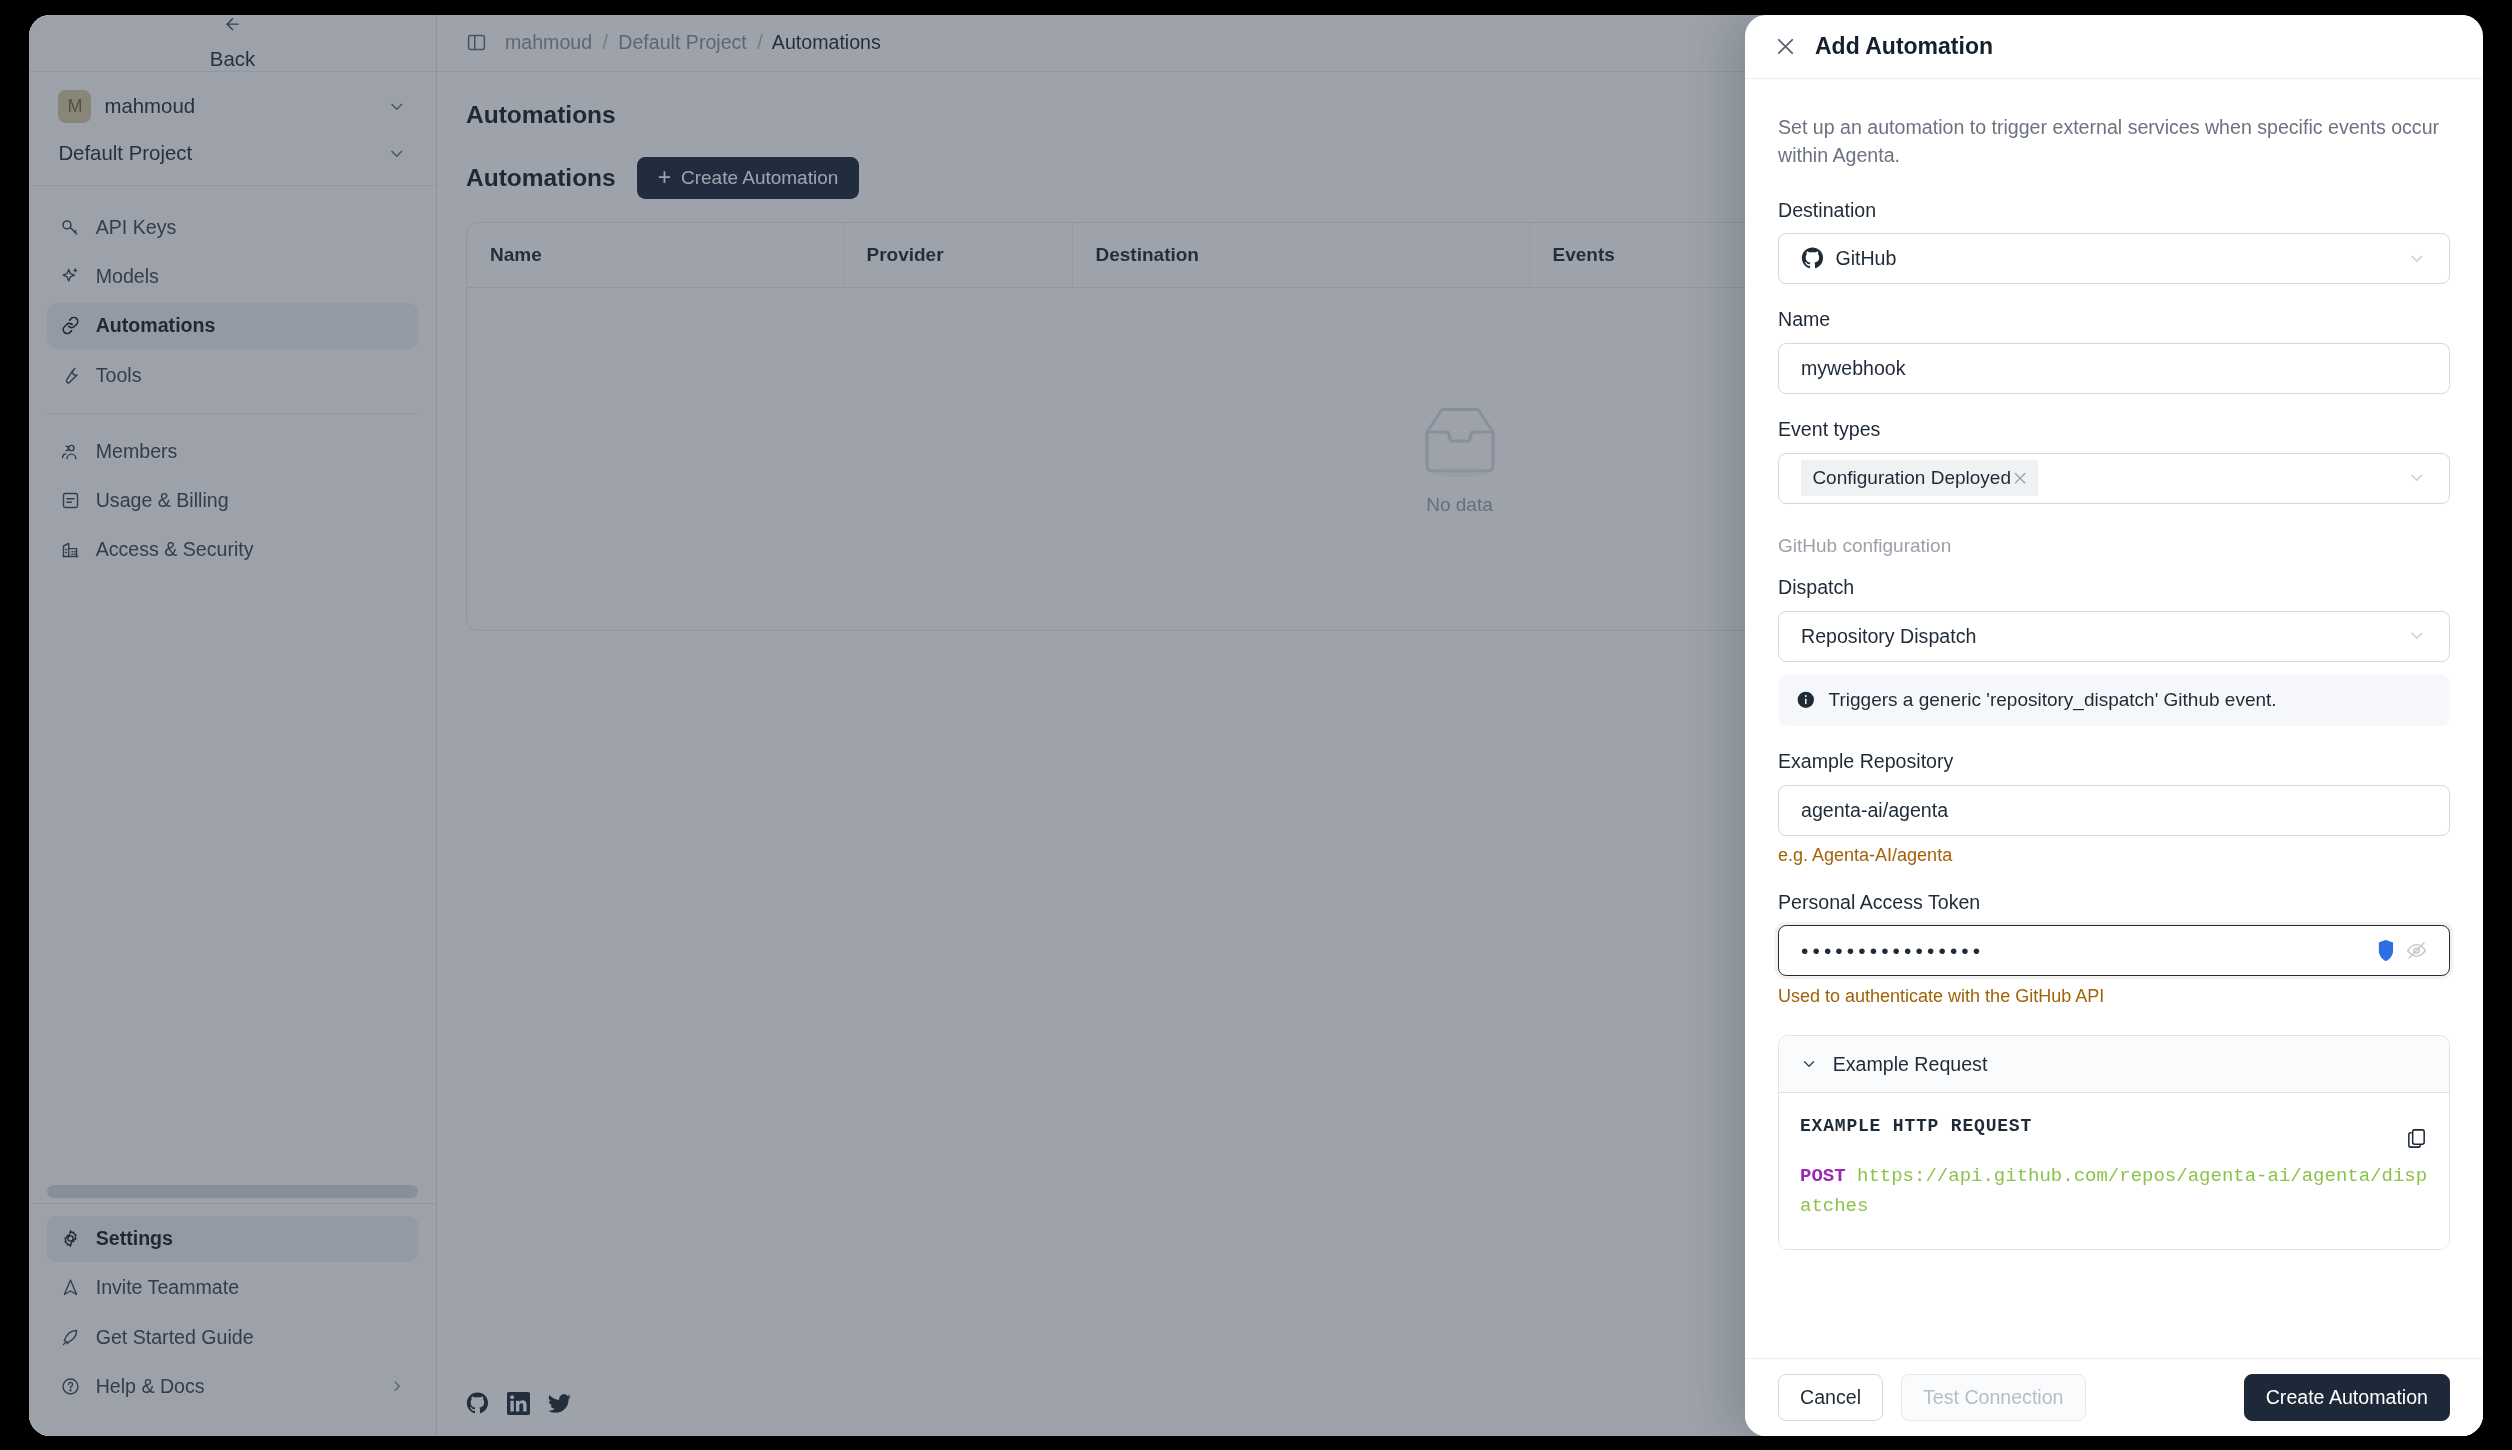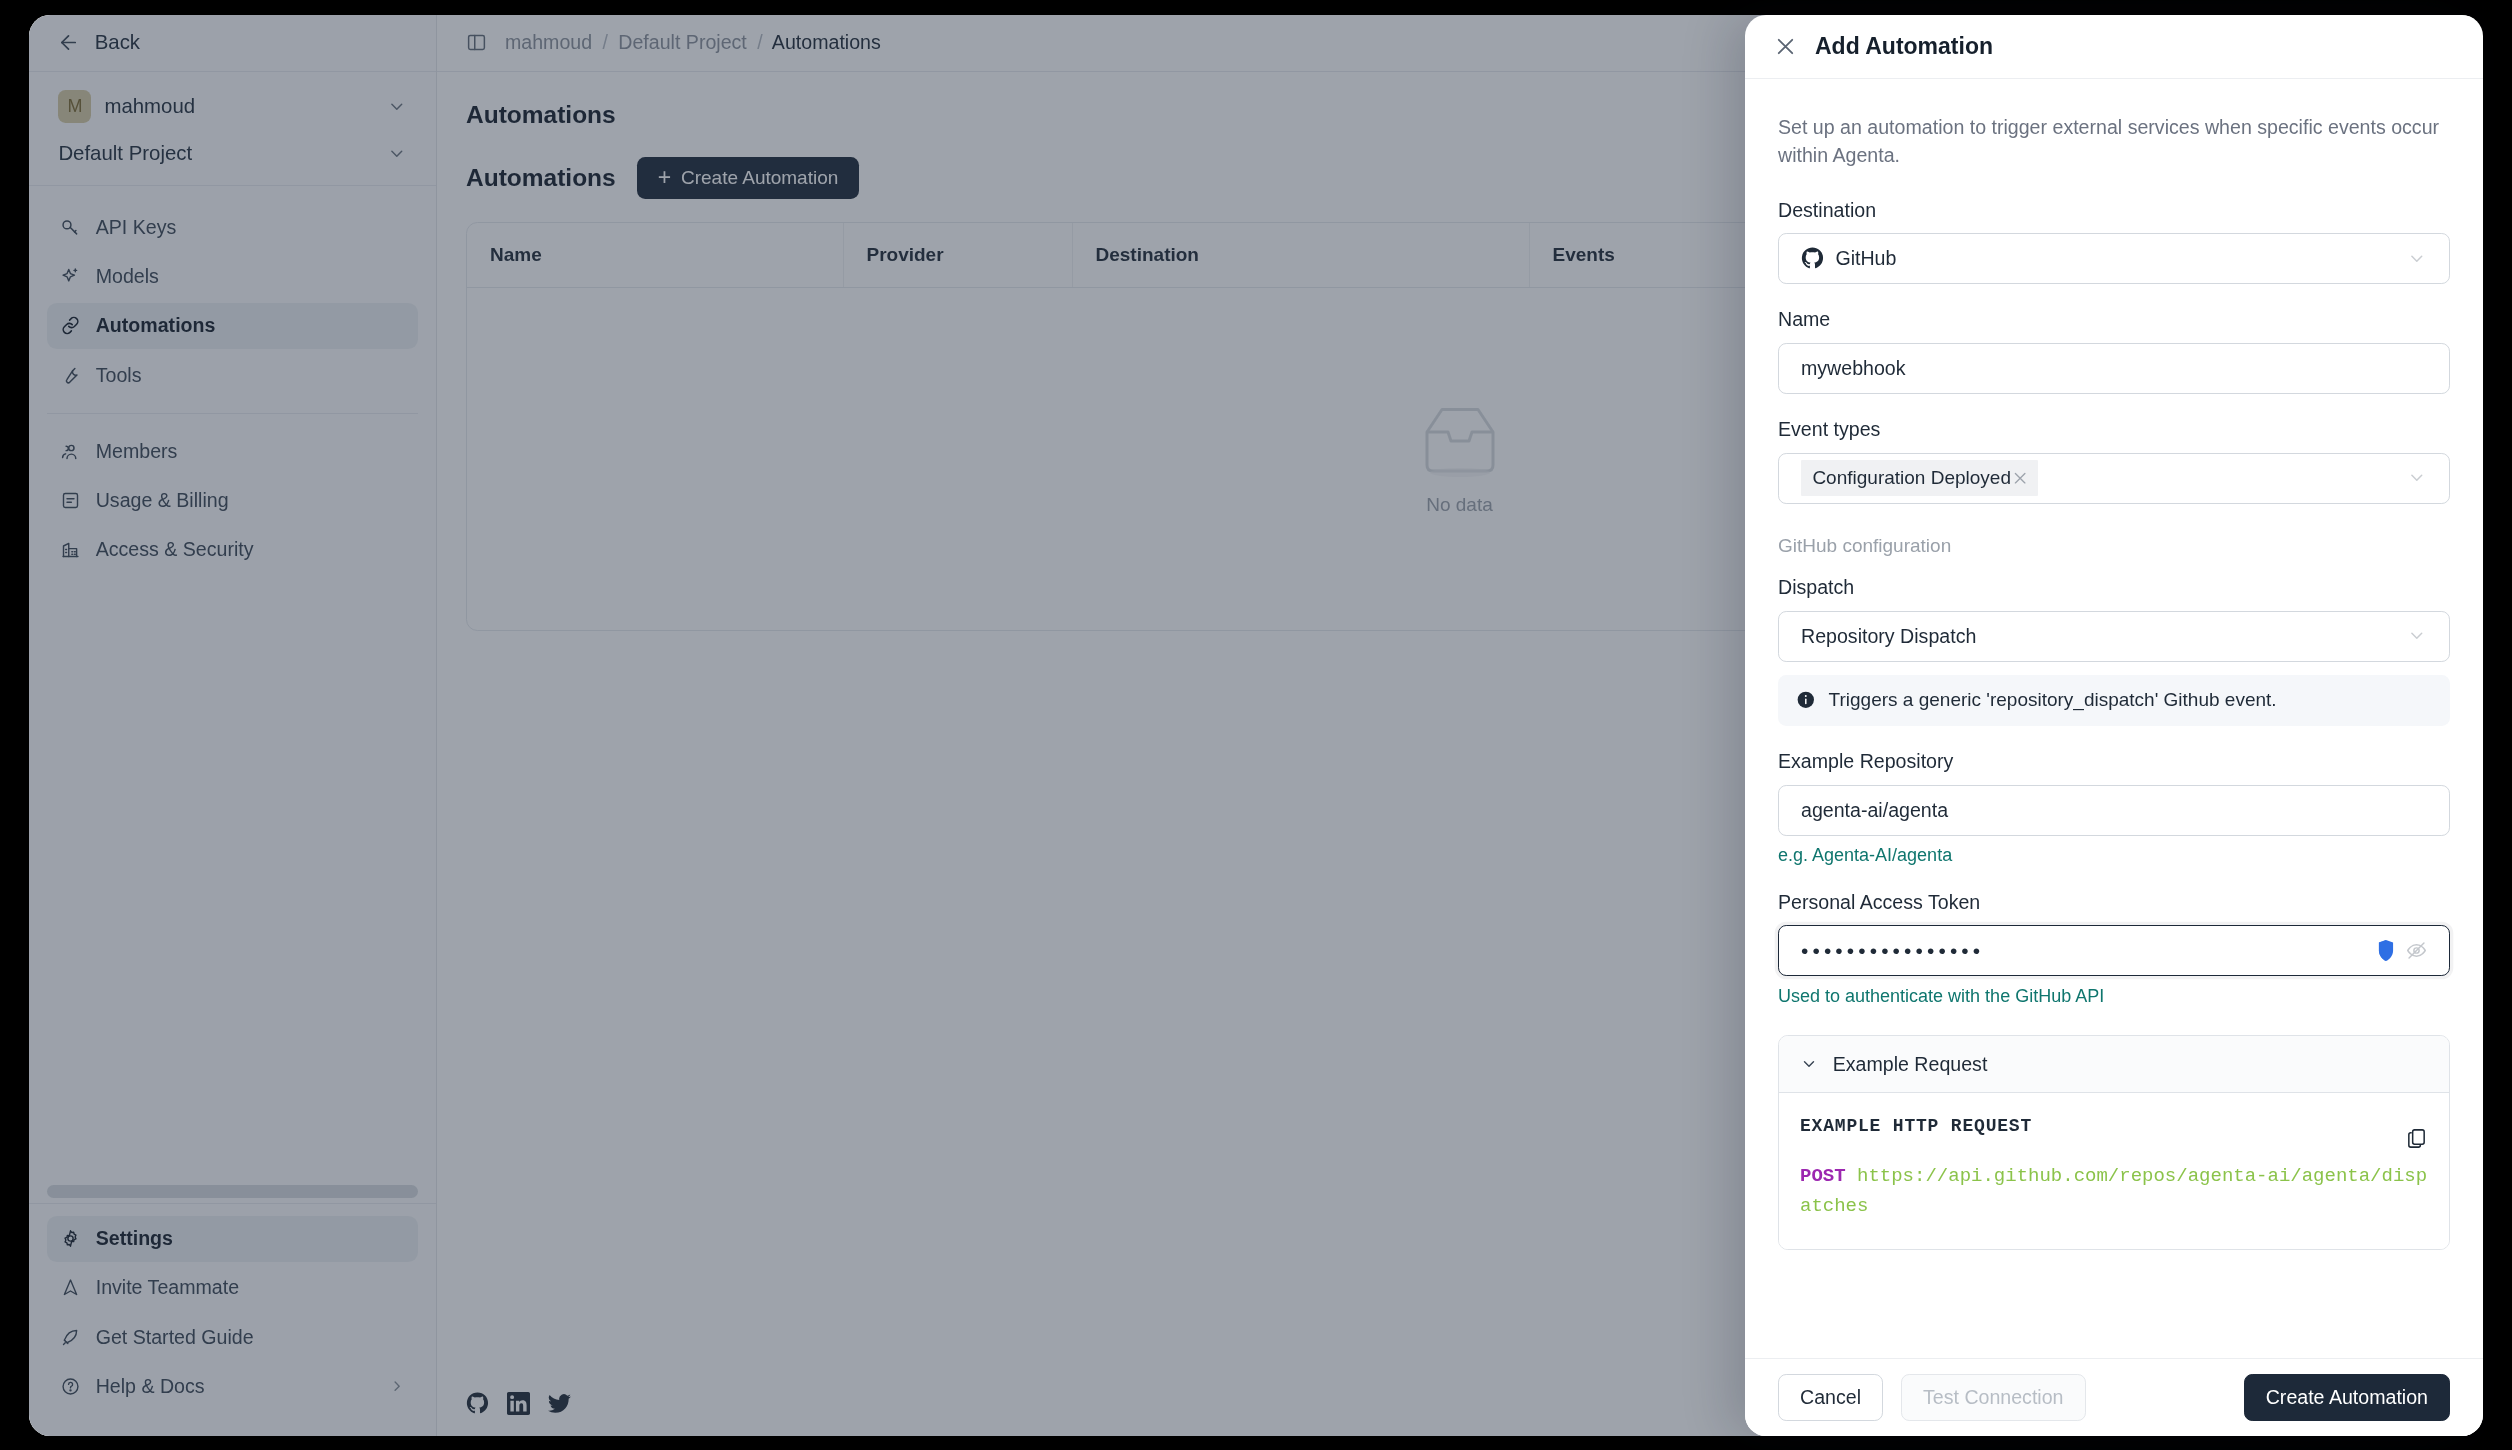--- a/index.html
+++ b/index.html
@@ -26,21 +26,21 @@
   .sidebar {
     position: absolute; left: 0; top: 0;
     width: 408px; height: 100%;
     background: #fbfcfd;
     border-right: 0.8px solid #e3e6ea;
     display: flex; flex-direction: column;
   }
   .sb-back {
     height: 57px; display: flex; align-items: center; gap: 14.7px;
     padding: 0 28px; border-bottom: 0.8px solid #e8eaee;
-    color: #24303f; font-size: 20.4px; cursor: pointer;
+    color: #24303f; font-size: 20.4px; cursor: pointer; flex-direction: column;
   }
   .sb-back .ic { width: 23px; height: 23px; display:block; }
   .sb-org-block { padding: 11.4px 18px 8.2px 18px; border-bottom: 0.8px solid #e8eaee; }
   .sb-row {
     display: flex; align-items: center; gap: 13px;
     height: 47px; padding: 0 11.4px; border-radius: 9.8px; cursor: pointer;
     color: #24303f; font-size: 20.4px;
   }
   .avatar {
     width: 33px; height: 33px; border-radius: 7.4px;
@@ -167,21 +167,21 @@
     padding: 0 9.8px 0 11.4px; font-size: 19px; color: #1f2a37;
   }
   .tag .x { width: 16.3px; height: 16.3px; opacity: .55; cursor: pointer; }
   .alert {
     background: #f5f7fa; border-radius: 8.2px; min-height: 51px;
     display: flex; align-items: center; gap: 13px;
     padding: 11.4px 18px; margin-top: 13px;
     font-size: 19px; color: #1f2a37;
   }
   .alert .ic { width: 19.6px; height: 19.6px; flex: 0 0 auto; }
-  .hint { font-size: 18px; color: #0f766e; margin-top: 9.8px; }
+  .hint { font-size: 18px; color: #a16207; margin-top: 9.8px; }
   .inp.focused {
     border: 1.6px solid #1d2939;
     box-shadow: 0 0 0 3.3px rgba(29,41,57,.06);
   }
   .dots { letter-spacing: 4.1px; font-size: 21px; color: #1f2a37; line-height: 1; }
   .shield { width: 18px; height: 23px; flex: 0 0 auto; }
   .eyeoff { width: 21px; height: 21px; flex: 0 0 auto; opacity: .5; cursor: pointer; }
   .panel {
     border: 0.8px solid #dfe3e8; border-radius: 9.8px; overflow: hidden;
     margin-top: 28px;

